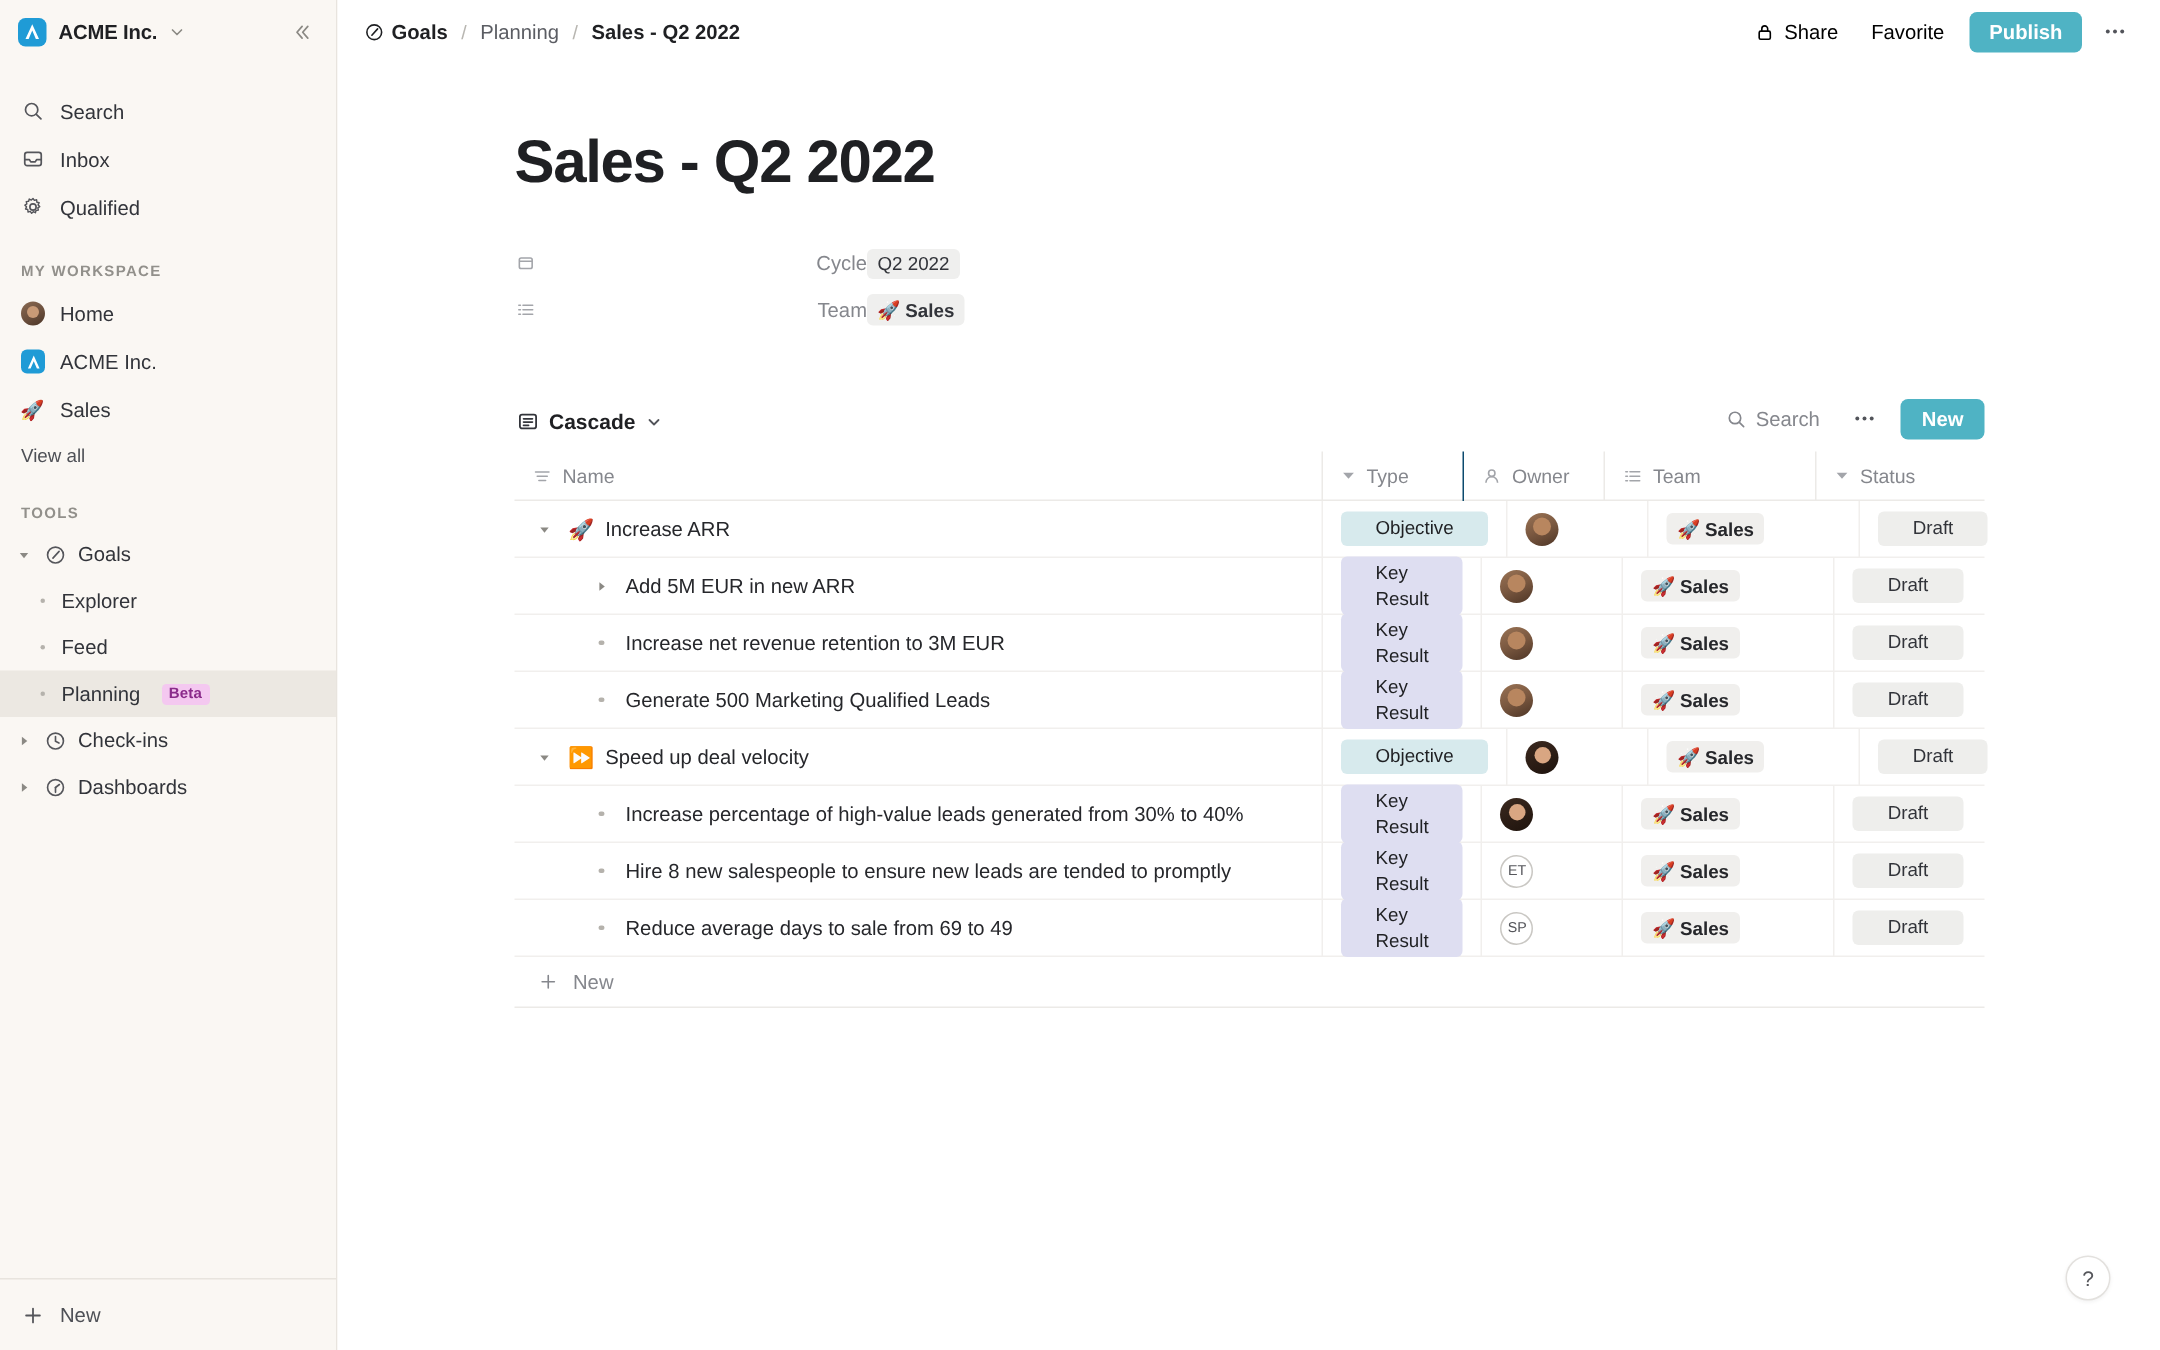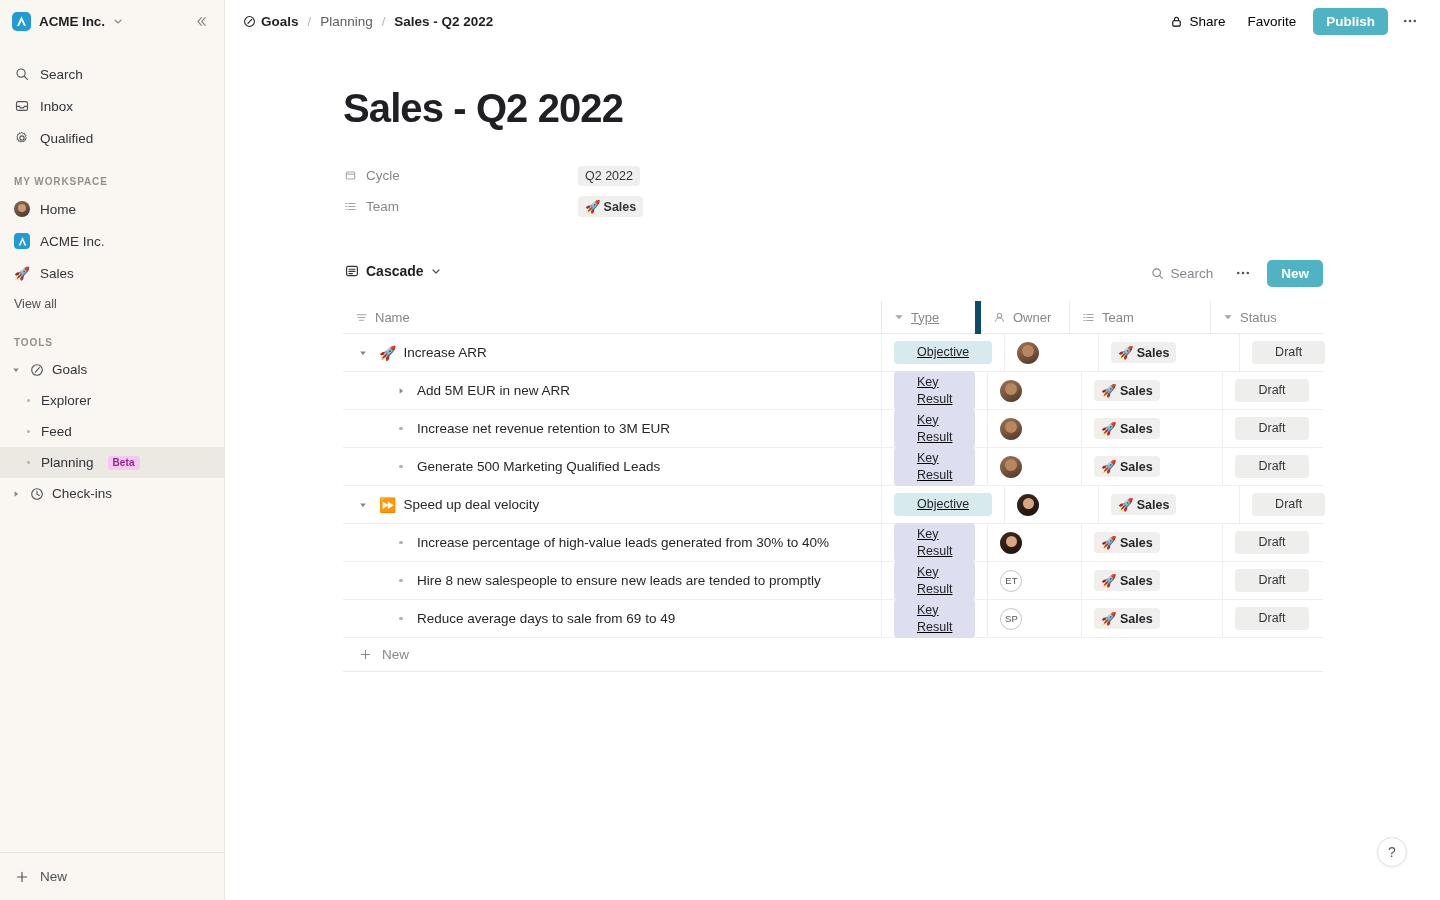--- a/index.html
+++ b/index.html
@@ -133,33 +133,33 @@
   .doc { padding: 0 0 0 0; }
   .doc-inner { width: 1000px; margin: 0 0 0 118px; }
   .page-title {
     font-size: 40px; font-weight: 700; color: #1f2023;
     letter-spacing: -0.9px; margin-top: 44px; line-height: 1.1;
   }
   .props { margin-top: 30px; }
   .prop-row { display: flex; align-items: center; height: 31px; }
   .prop-label {
     display: flex; align-items: center; gap: 9px;
-    width: 235px; font-size: 13.5px; color: #85878d; flex: 0 0 235px;
+    width: 235px; font-size: 13.5px; color: #85878d; flex: 0 0 235px; justify-content: space-between;
   }
   .prop-ico { width: 14px; height: 14px; display:flex; align-items:center; justify-content:center; color:#a3a5aa; }
   .chip {
     background: #efefee; border-radius: 4px; padding: 3px 7px;
     font-size: 12.5px; color: #32343a; display: inline-flex;
     align-items: center; gap: 3px; cursor: pointer;
   }
   .chip.bold { font-weight: 700; }
 
   
   .view-bar {
-    margin-top: 37px; display: flex; align-items: flex-start;
+    margin-top: 37px; display: flex; align-items: flex-end;
     height: 34px; width: 980px;
   }
   .view-sel {
     display: flex; align-items: center; gap: 7px;
     font-size: 14px; font-weight: 700; color: #1f2023;
     cursor: pointer; padding: 4px 6px 4px 2px; border-radius: 5px;
   }
   .vb-right { margin-left: auto; display: flex; align-items: center; gap: 4px; }
   .vb-search {
     display: flex; align-items: center; gap: 6px;
@@ -178,22 +178,22 @@
     display: flex; height: 33px; align-items: center;
     border-bottom: 1px solid #eceae7;
   }
   .th {
     display: flex; align-items: center; gap: 7px;
     font-size: 13px; color: #85878d; padding: 0 12px;
     height: 33px; cursor: pointer;
   }
   .th-ico { display:flex; align-items:center; justify-content:center; color:#a3a5aa; }
   .c-name  { flex: 0 0 538px; }
-  .c-type  { flex: 0 0 94px; border-left: 1px solid #eceae7; text-decoration: underline; }
-  .c-owner { flex: 0 0 94px; border-left: 6px solid #0c4a6e; }
+  .c-type  { flex: 0 0 94px; border-left: 1px solid #eceae7; }
+  .c-owner { flex: 0 0 94px; border-left: 1px solid #0c4a6e; }
   .c-team  { flex: 0 0 141px; border-left: 1px solid #eceae7; }
   .c-status{ flex: 0 0 113px; border-left: 1px solid #eceae7; }
 
   .tr {
     display: flex; height: 38px; align-items: center;
     border-bottom: 1px solid #f1efed;
   }
   .td { display: flex; align-items: center; height: 38px; padding: 0 12px; }
   .td.c-type, .td.c-owner, .td.c-team, .td.c-status { border-left: 1px solid #f1efed; }
 
@@ -377,20 +377,35 @@
         </span>
         <span class="sb-ico">
           <svg width="14" height="14" viewBox="0 0 14 14">
               <circle cx="7" cy="7" r="5.3" fill="none" stroke="currentColor" stroke-width="1.1"></circle>
               <path d="M7 4 L7 7.2 L9.3 8.4" fill="none" stroke="currentColor" stroke-width="1.1" stroke-linecap="round"></path>
             </svg>
         </span>
         <span>Check-ins</span>
       </div>
 
+      <div class="sb-tree-item">
+        <span class="tri">
+          <svg width="8" height="8" viewBox="0 0 8 8">
+              <path d="M2.6 1.2 L6.2 4 L2.6 6.8 Z" fill="currentColor"></path>
+            </svg>
+        </span>
+        <span class="sb-ico">
+          <svg width="14" height="14" viewBox="0 0 14 14">
+              <circle cx="7" cy="7" r="5.3" fill="none" stroke="currentColor" stroke-width="1.1"></circle>
+              <path d="M7 7 L9.6 5" fill="none" stroke="currentColor" stroke-width="1.1" stroke-linecap="round"></path>
+              <path d="M7 7 L7 10.2" fill="none" stroke="currentColor" stroke-width="1.1" stroke-linecap="round"></path>
+            </svg>
+        </span>
+        <span>Dashboards</span>
+      </div>
     </div>
 
     <div class="sb-bottom">
       <span class="sb-ico">
         <svg width="14" height="14" viewBox="0 0 14 14">
             <path d="M7 2.4 L7 11.6 M2.4 7 L11.6 7" stroke="currentColor" stroke-width="1.2" stroke-linecap="round"></path>
           </svg>
       </span>
       <span>New</span>
     </div>

